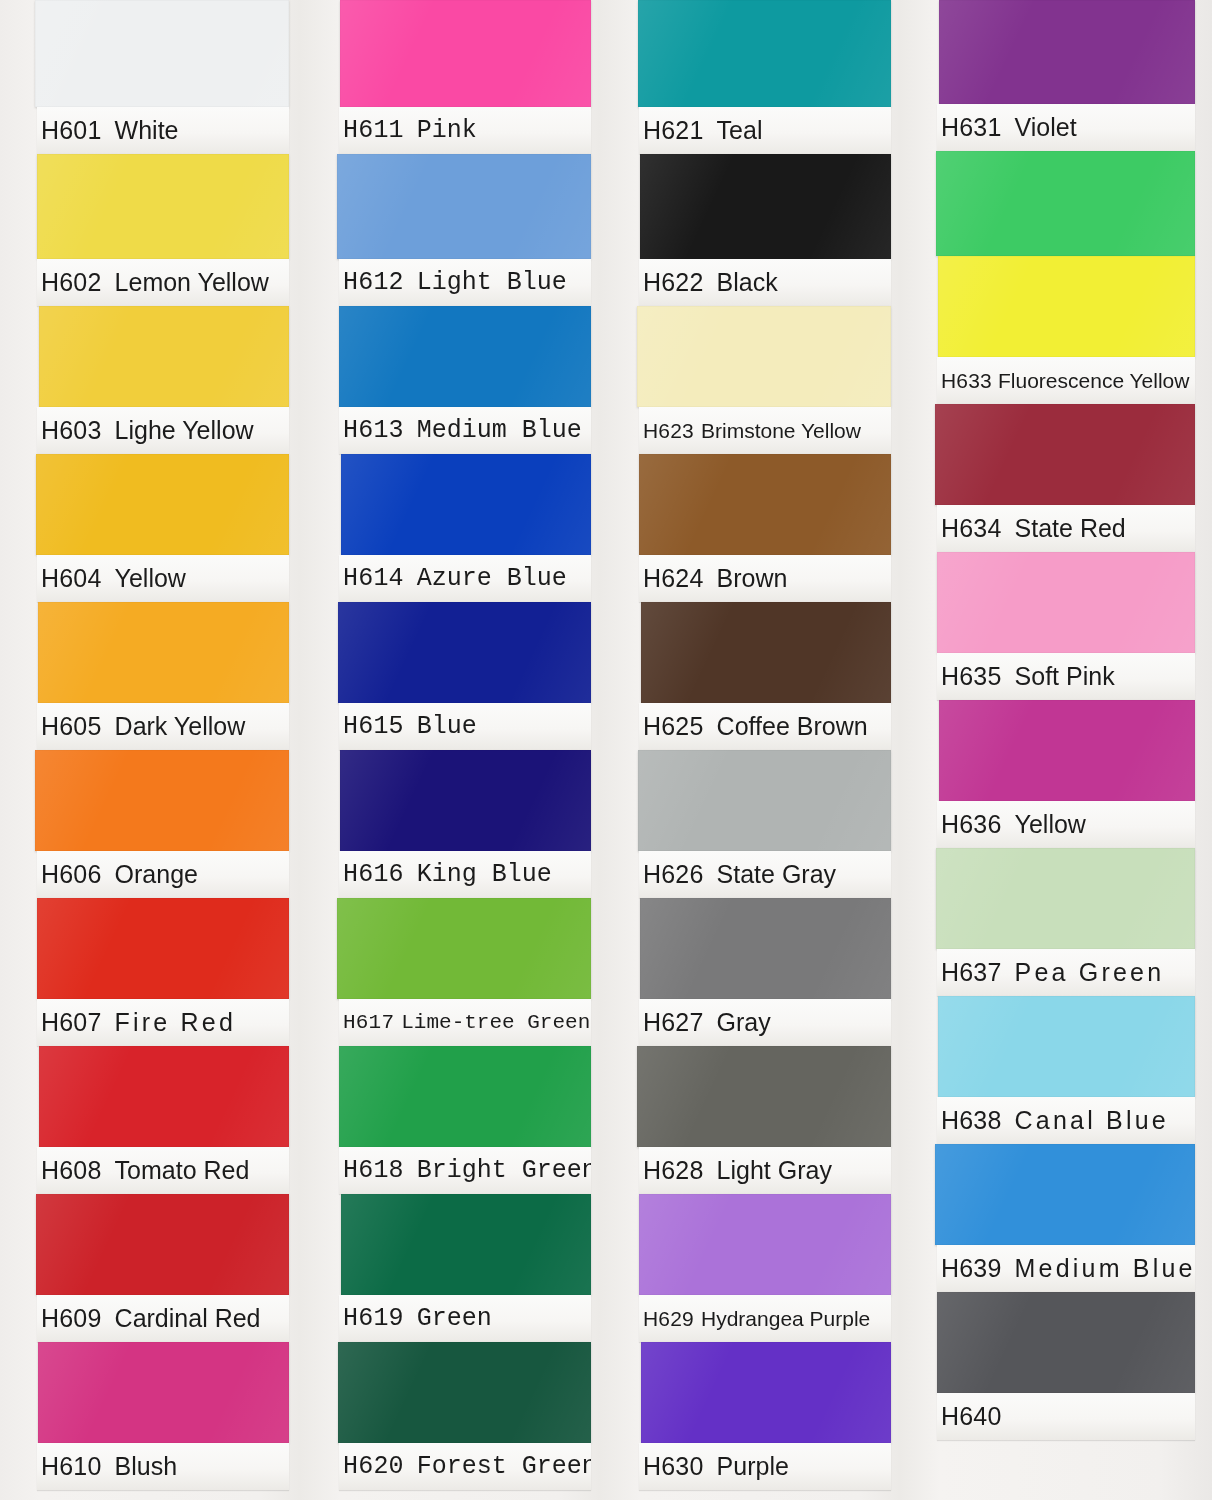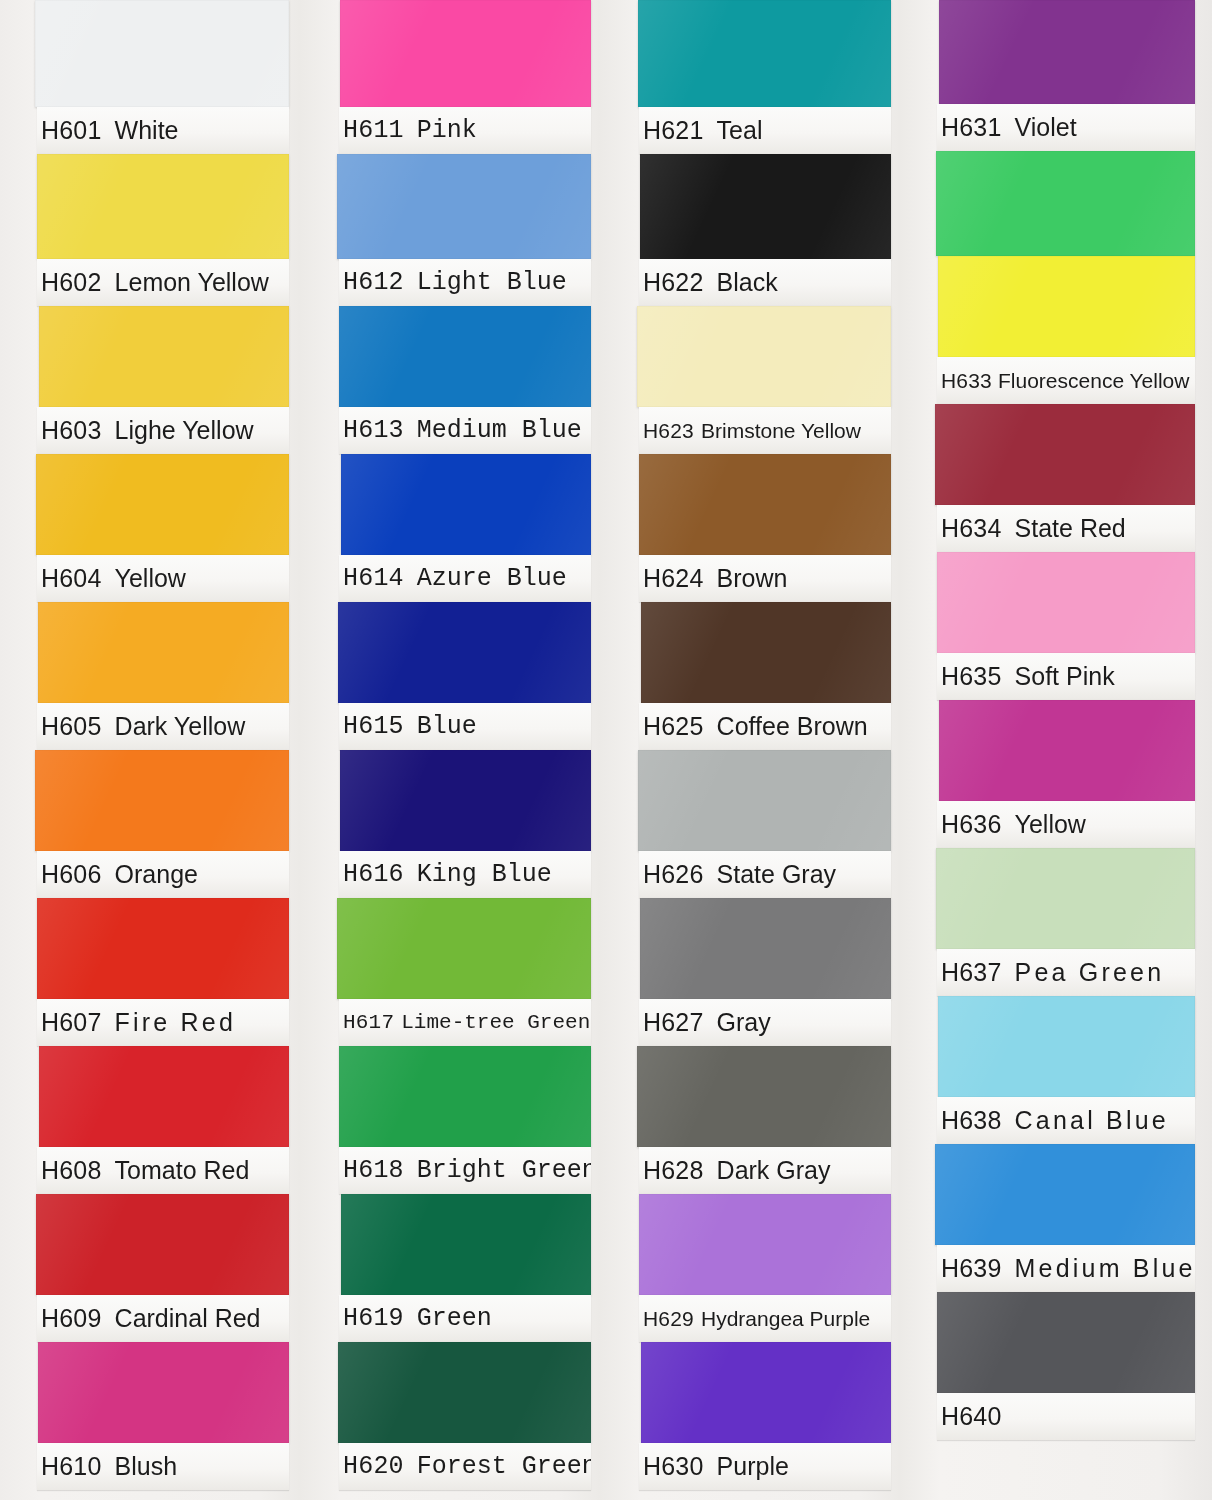--- a/index.html
+++ b/index.html
@@ -300,21 +300,21 @@
         <div class="chip" style="height: 101px; background: rgb(121, 121, 122); margin-left: 1px; width: calc(100% - 1px);"></div>
         <div class="label-strip">
           <span class="lbl-code">H627</span>
           <span class="lbl-name">Gray</span>
         </div>
       </div>
       <div class="swatch-row">
         <div class="chip" style="height: 101px; background: rgb(101, 101, 95); margin-left: -2px; width: calc(100% + 2px);"></div>
         <div class="label-strip">
           <span class="lbl-code">H628</span>
-          <span class="lbl-name">Dark Gray</span>
+          <span class="lbl-name">Light Gray</span>
         </div>
       </div>
       <div class="swatch-row">
         <div class="chip" style="height: 101px; background: rgb(171, 114, 217); margin-left: 0px; width: calc(100% + 0px);"></div>
         <div class="label-strip tight">
           <span class="lbl-code">H629</span>
           <span class="lbl-name">Hydrangea Purple</span>
         </div>
       </div>
       <div class="swatch-row">

